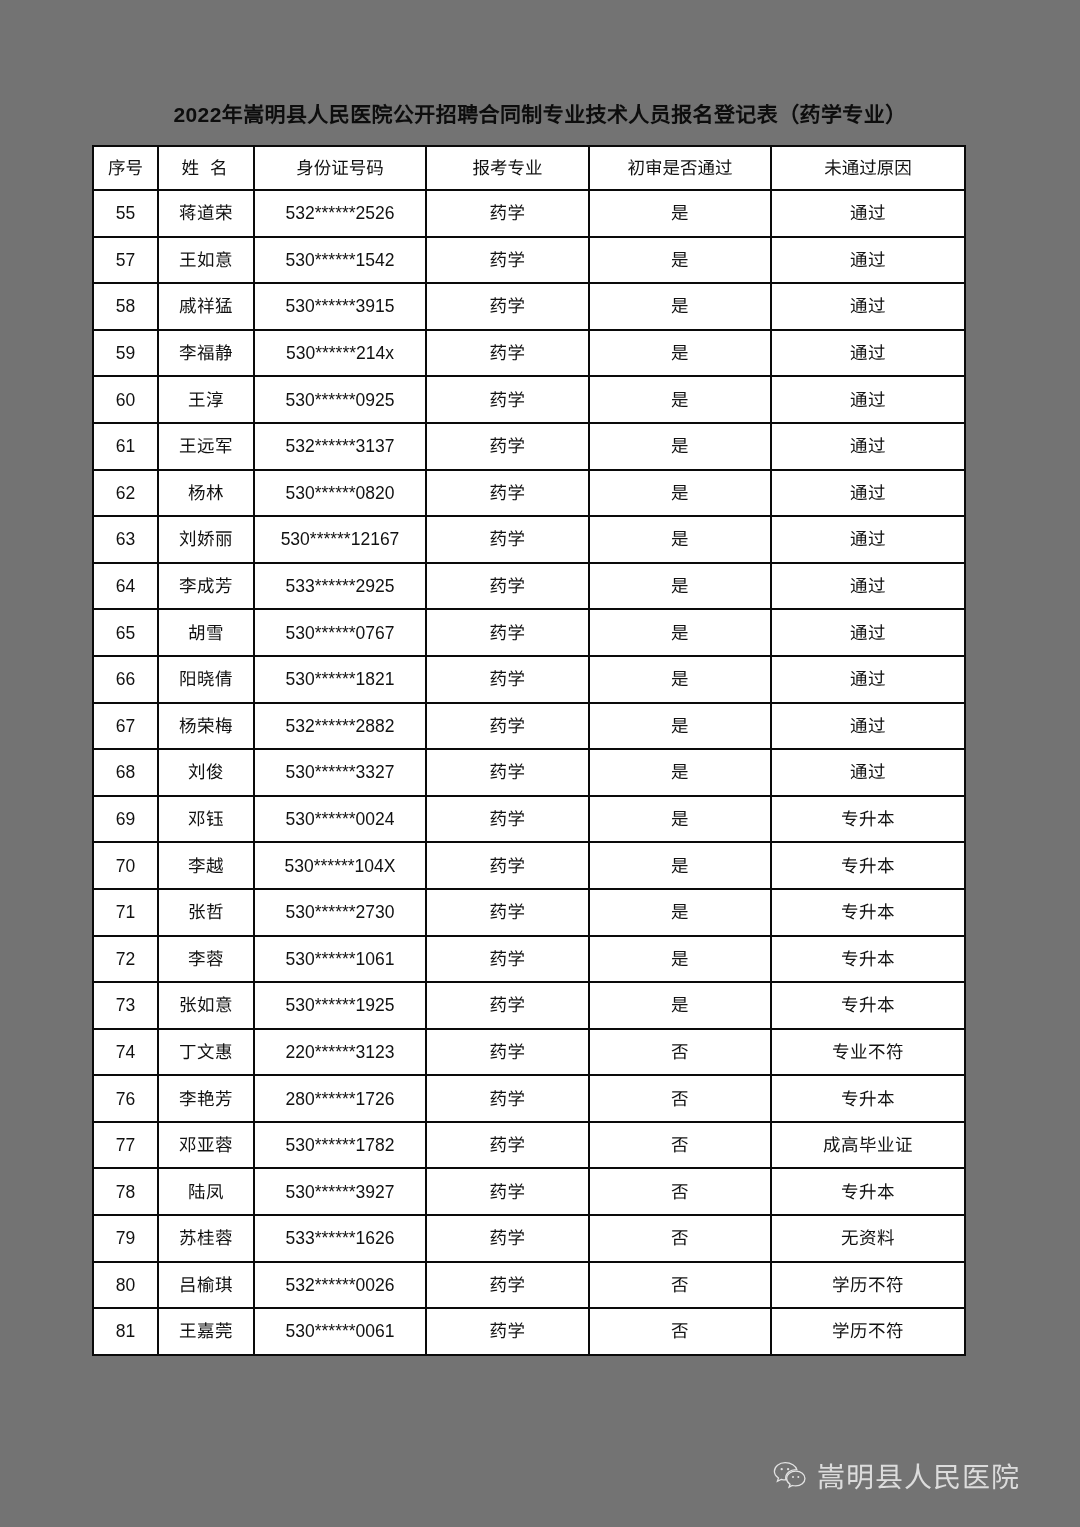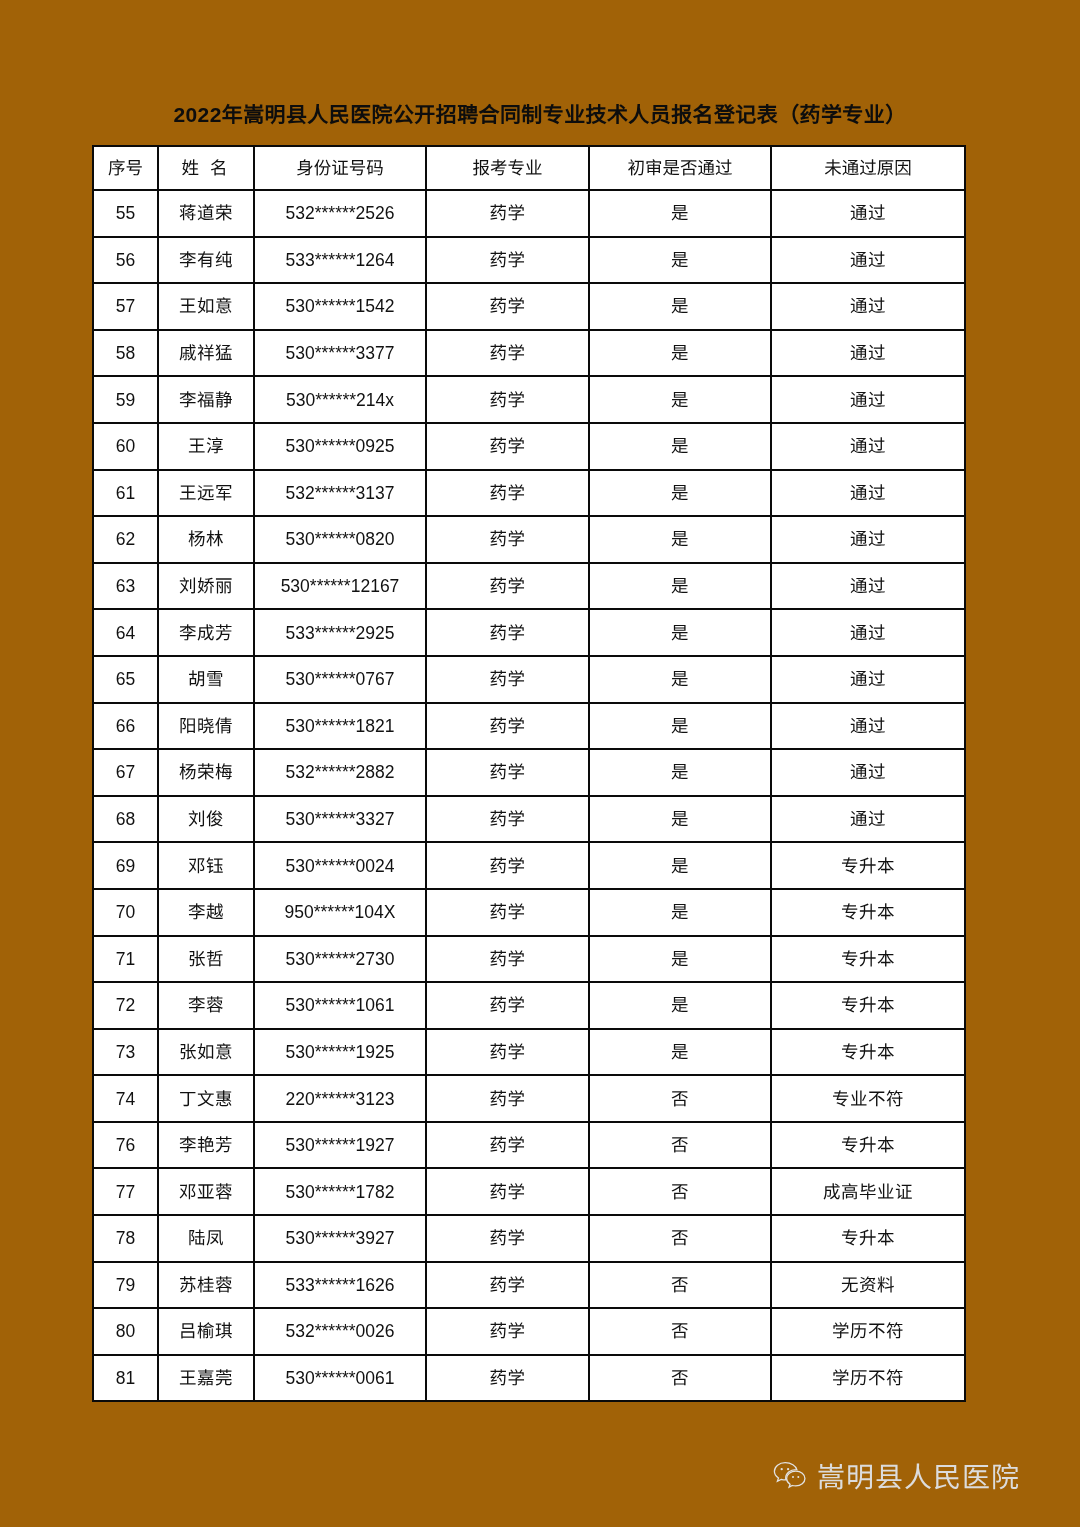--- a/index.html
+++ b/index.html
@@ -13,21 +13,21 @@
     height: 1527px;
     position: relative;
     font-family: "Liberation Sans", "DejaVu Sans", sans-serif;
     color: #111111;
     overflow: hidden;
   }
 
   .page {
     position: absolute;
     inset: 0;
-    background: #a16207;
+    background: #737373;
   }
 
   
   .doc-title {
     position: absolute;
     left: 0;
     right: 0;
     top: 100px;
     text-align: center;
     font-size: 21px;
@@ -145,39 +145,31 @@
       <tbody id="table-body">
           <tr>
             <td class="cell-seq">55</td>
             <td class="cell-name">蒋道荣</td>
             <td class="cell-id">532******2526</td>
             <td class="cell-major">药学</td>
             <td class="cell-pass">是</td>
             <td class="cell-reason">通过</td>
           </tr>
           <tr>
-            <td class="cell-seq">56</td>
-            <td class="cell-name">李有纯</td>
-            <td class="cell-id">533******1264</td>
-            <td class="cell-major">药学</td>
-            <td class="cell-pass">是</td>
-            <td class="cell-reason">通过</td>
-          </tr>
-          <tr>
             <td class="cell-seq">57</td>
             <td class="cell-name">王如意</td>
             <td class="cell-id">530******1542</td>
             <td class="cell-major">药学</td>
             <td class="cell-pass">是</td>
             <td class="cell-reason">通过</td>
           </tr>
           <tr>
             <td class="cell-seq">58</td>
             <td class="cell-name">戚祥猛</td>
-            <td class="cell-id">530******3377</td>
+            <td class="cell-id">530******3915</td>
             <td class="cell-major">药学</td>
             <td class="cell-pass">是</td>
             <td class="cell-reason">通过</td>
           </tr>
           <tr>
             <td class="cell-seq">59</td>
             <td class="cell-name">李福静</td>
             <td class="cell-id">530******214x</td>
             <td class="cell-major">药学</td>
             <td class="cell-pass">是</td>
@@ -259,21 +251,21 @@
             <td class="cell-seq">69</td>
             <td class="cell-name">邓钰</td>
             <td class="cell-id">530******0024</td>
             <td class="cell-major">药学</td>
             <td class="cell-pass">是</td>
             <td class="cell-reason">专升本</td>
           </tr>
           <tr>
             <td class="cell-seq">70</td>
             <td class="cell-name">李越</td>
-            <td class="cell-id">950******104X</td>
+            <td class="cell-id">530******104X</td>
             <td class="cell-major">药学</td>
             <td class="cell-pass">是</td>
             <td class="cell-reason">专升本</td>
           </tr>
           <tr>
             <td class="cell-seq">71</td>
             <td class="cell-name">张哲</td>
             <td class="cell-id">530******2730</td>
             <td class="cell-major">药学</td>
             <td class="cell-pass">是</td>
@@ -299,21 +291,21 @@
             <td class="cell-seq">74</td>
             <td class="cell-name">丁文惠</td>
             <td class="cell-id">220******3123</td>
             <td class="cell-major">药学</td>
             <td class="cell-pass">否</td>
             <td class="cell-reason">专业不符</td>
           </tr>
           <tr>
             <td class="cell-seq">76</td>
             <td class="cell-name">李艳芳</td>
-            <td class="cell-id">530******1927</td>
+            <td class="cell-id">280******1726</td>
             <td class="cell-major">药学</td>
             <td class="cell-pass">否</td>
             <td class="cell-reason">专升本</td>
           </tr>
           <tr>
             <td class="cell-seq">77</td>
             <td class="cell-name">邓亚蓉</td>
             <td class="cell-id">530******1782</td>
             <td class="cell-major">药学</td>
             <td class="cell-pass">否</td>

